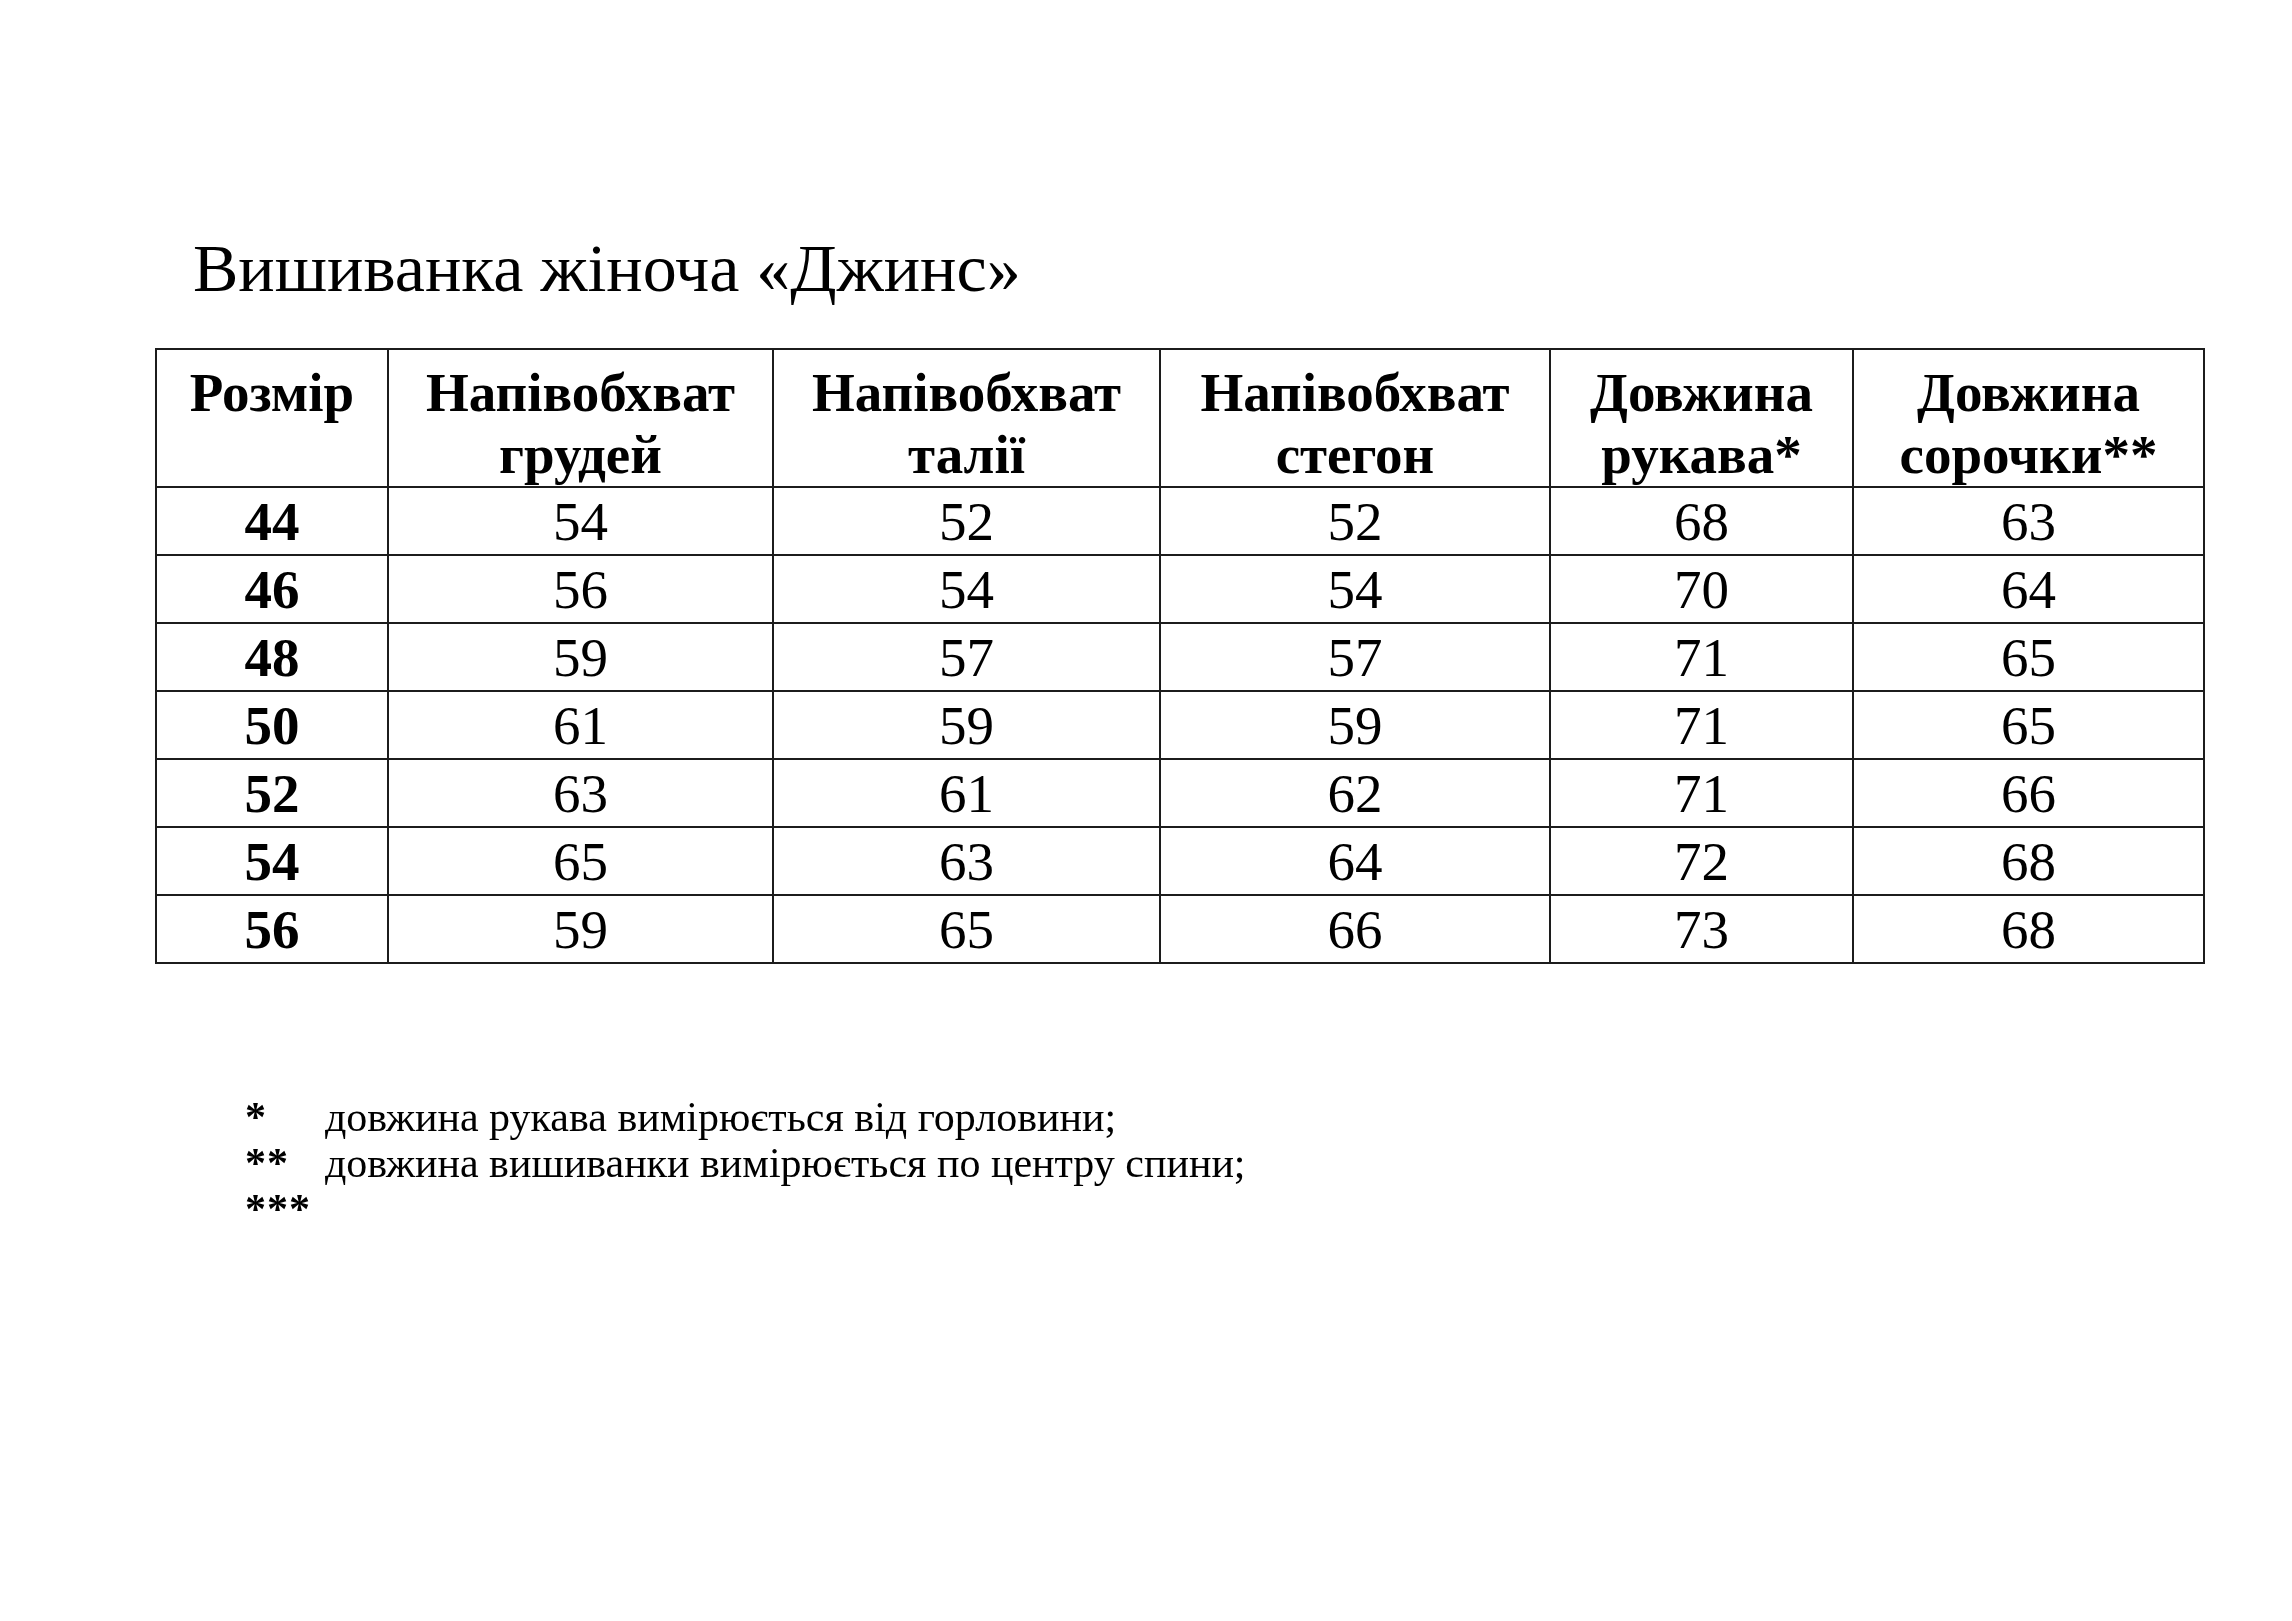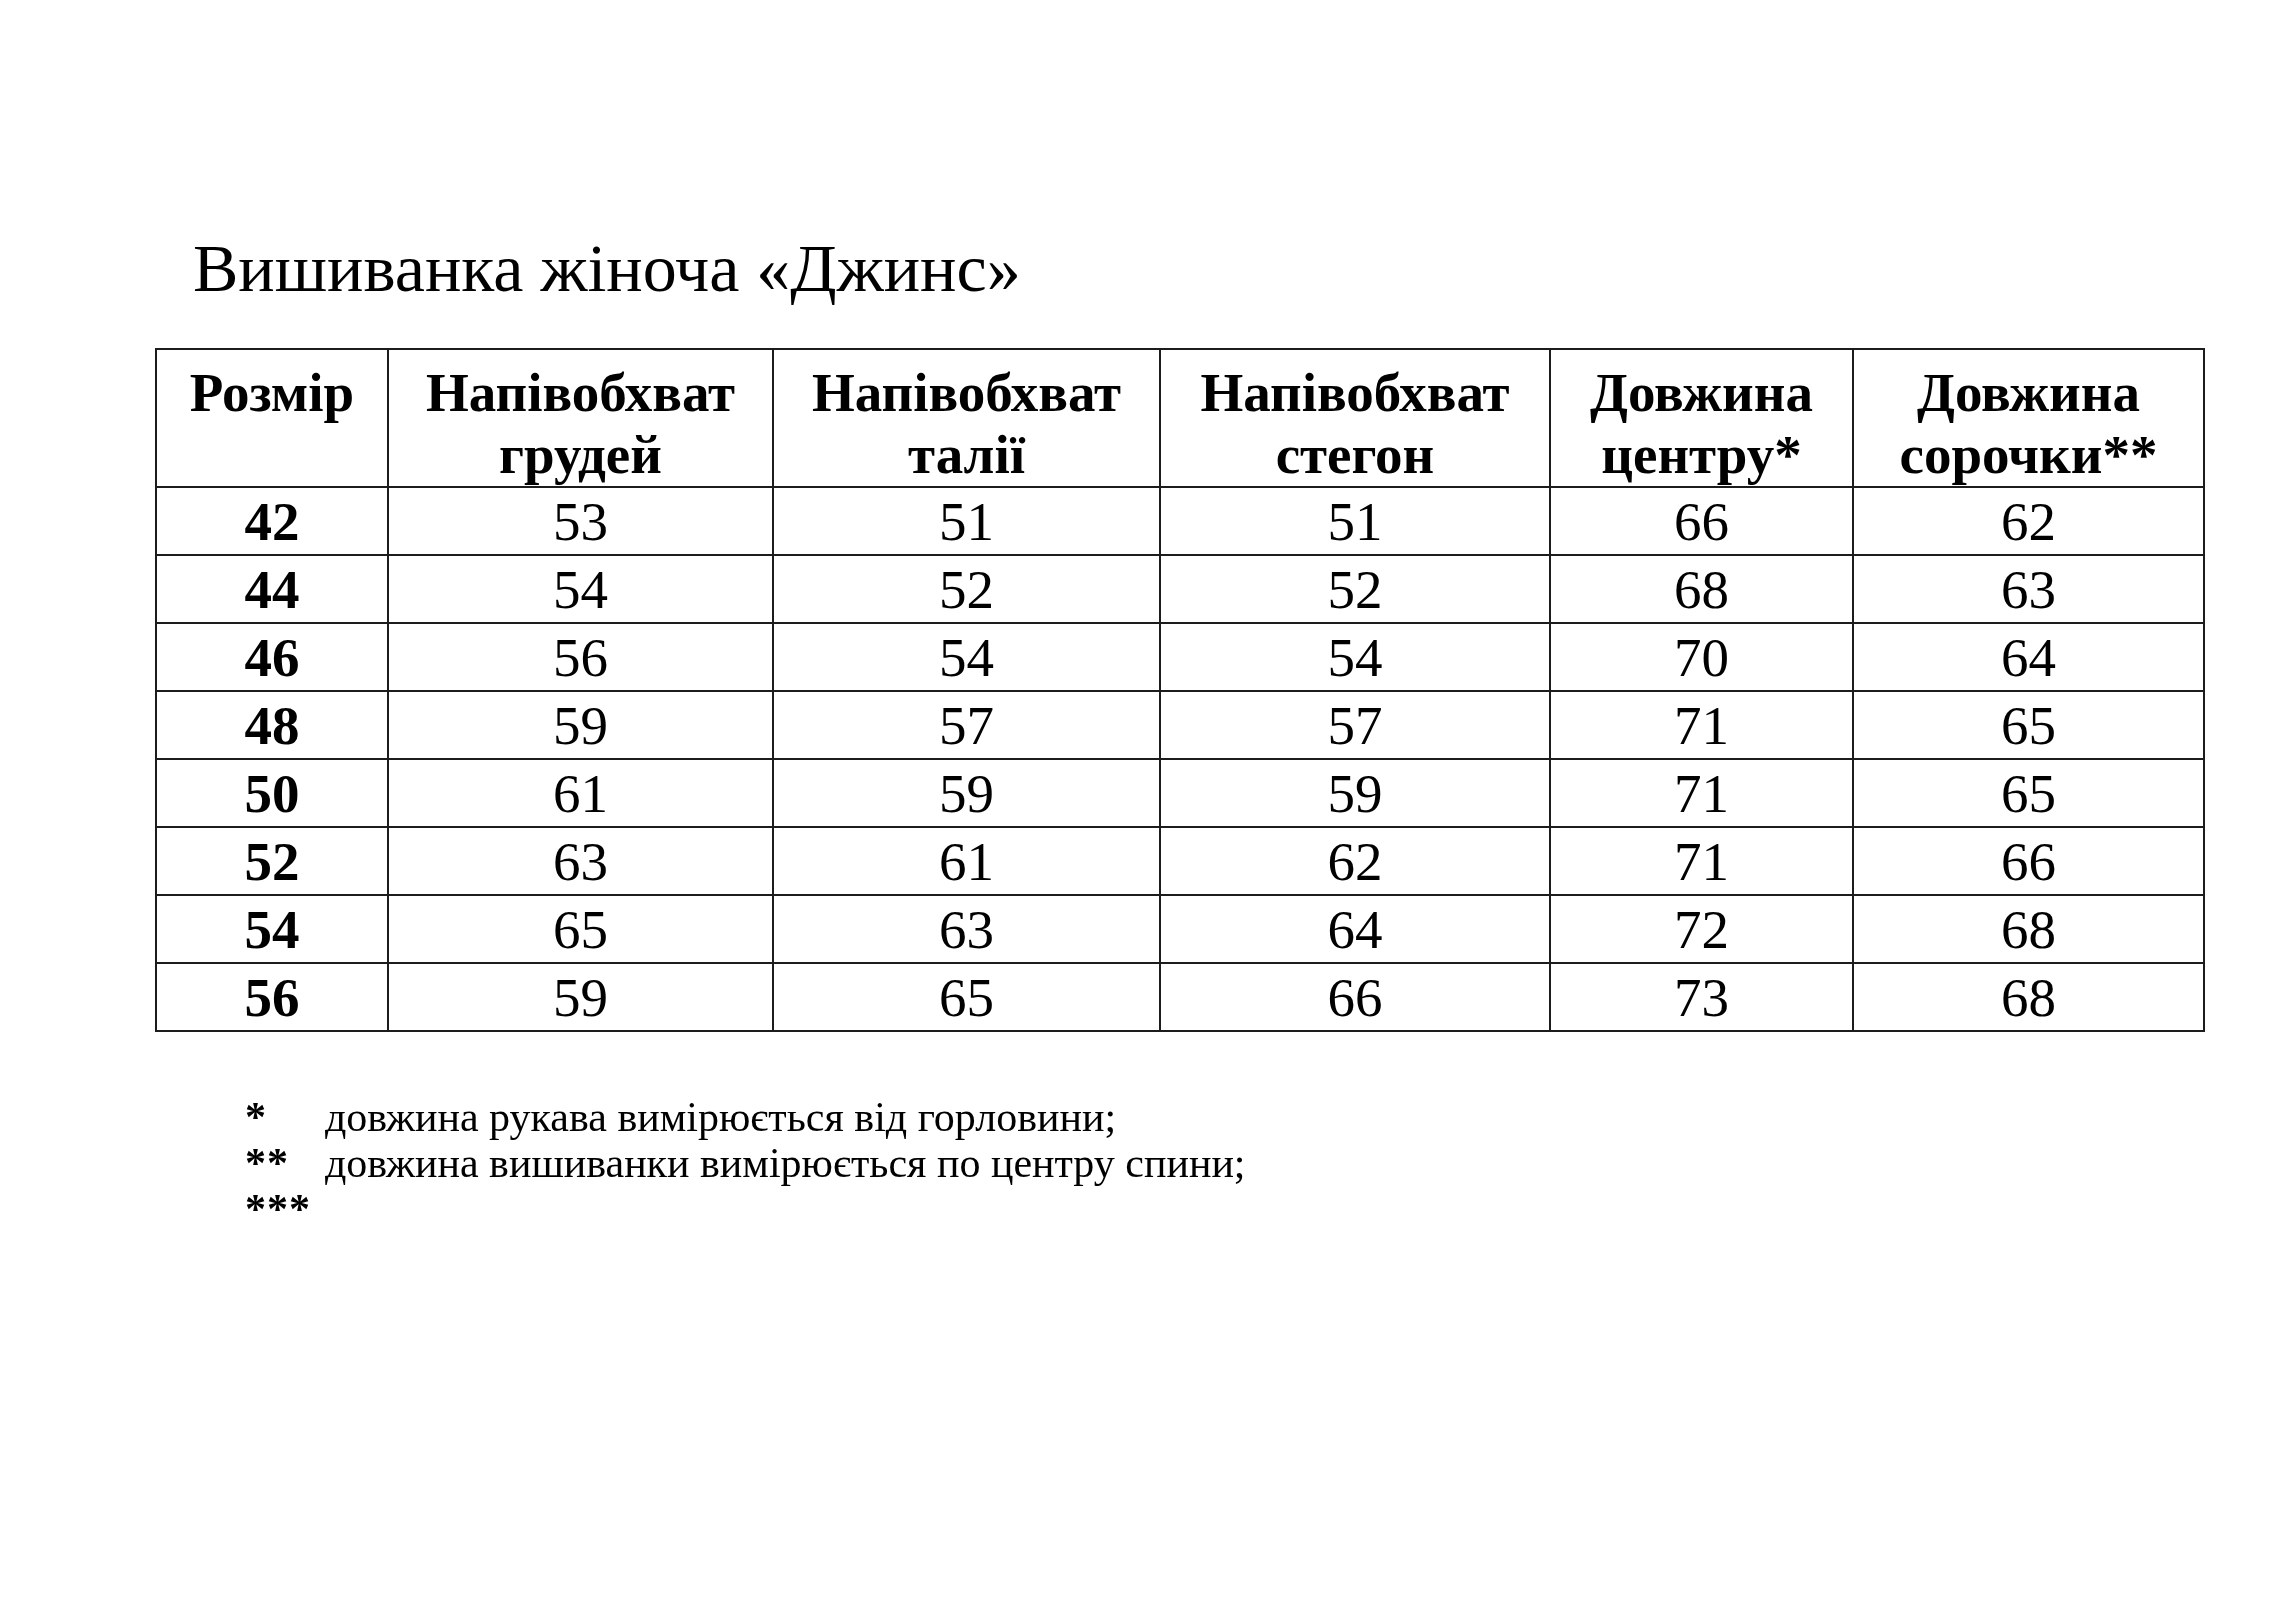--- a/index.html
+++ b/index.html
@@ -93,33 +93,25 @@
     <col style="width:390px">
     <col style="width:303px">
     <col style="width:351px">
   </colgroup>
   <thead>
     <tr>
       <th>Розмір</th>
       <th>Напівобхват грудей</th>
       <th>Напівобхват талії</th>
       <th>Напівобхват стегон</th>
-      <th>Довжина центру*</th>
+      <th>Довжина рукава*</th>
       <th>Довжина сорочки**</th>
     </tr>
   </thead>
   <tbody>
-    <tr>
-      <td class="size-cell">42</td>
-      <td>53</td>
-      <td>51</td>
-      <td>51</td>
-      <td>66</td>
-      <td>62</td>
-    </tr>
     <tr>
       <td class="size-cell">44</td>
       <td>54</td>
       <td>52</td>
       <td>52</td>
       <td>68</td>
       <td>63</td>
     </tr>
     <tr>
       <td class="size-cell">46</td>

